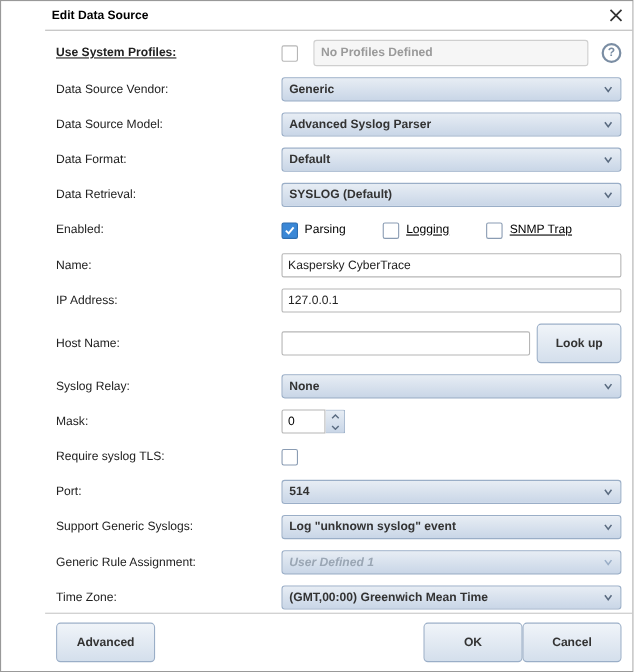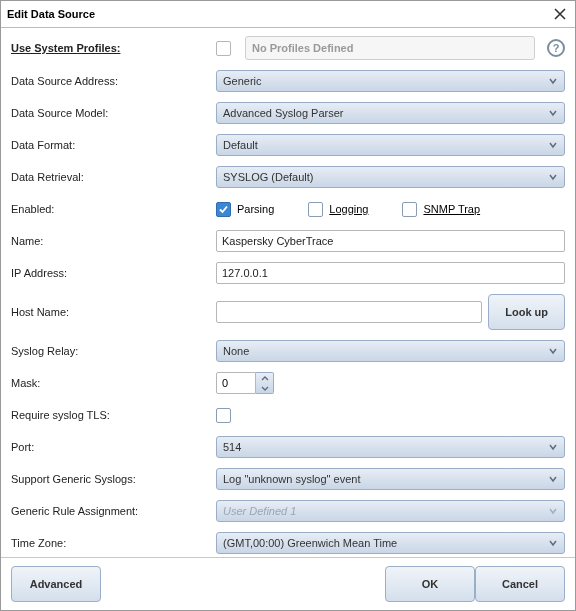--- a/index.html
+++ b/index.html
@@ -1,28 +1,28 @@
 <!DOCTYPE html>
 <html><head>
 <meta charset="utf-8">
 <style>
   * { box-sizing: border-box; font-family: Verdana, Arial, sans-serif; font-size: 11px; }
   body { margin: 0; background: #fff; }
-  .window { width: 576px; height: 611px; border: 1px solid #999; display: flex; flex-direction: column; background: #fff; }
+  .window { width: 576px; height: 611px; border: 1px solid #999; display: flex; flex-direction: column; background: #fff; padding-left: 40px; }
   .titlebar { display: flex; align-items: center; justify-content: space-between; padding: 4px 6px; border-bottom: 1px solid #bbb; font-weight: bold; }
   .close-x { width: 18px; height: 18px; display: flex; align-items: center; justify-content: center; cursor: pointer; font-size: 14px; color: #333; }
   .content { flex: 1; overflow: auto; padding: 8px 10px 4px 10px; }
   .row { display: flex; align-items: center; margin-bottom: 10px; min-height: 22px; }
   .label { width: 205px; flex: 0 0 205px; color: #222; }
   .label.link { font-weight: bold; text-decoration: underline; }
   .field { flex: 1; display: flex; align-items: center; gap: 6px; }
   .select {
     flex: 1; height: 22px; display: flex; align-items: center; padding: 0 6px;
     background: linear-gradient(#e7edf4, #c9d6e7); border: 1px solid #9aaec7; border-radius: 3px;
-    font-weight: normal; color: #333; position: relative;
+    font-weight: bold; color: #333; position: relative;
   }
   .select.disabled { color: #9aa6b4; font-style: italic; align-items: center; }
   .select .chev { position: absolute; right: 4px; top: 3px; width: 14px; height: 14px; display:flex; align-items:center; justify-content:center; color:#5a6b80;}
   .textin { flex: 1; height: 22px; border: 1px solid #b6b6b6; border-radius: 2px; padding: 0 5px; background:#fff; color:#222; }
   .checkbox { width: 15px; height: 15px; border: 1px solid #8a9cb3; border-radius: 2px; background:#fff; display:flex; align-items:center; justify-content:center; }
   .checkbox.checked { background:#3a87d6; border-color:#2d6db0; color:#fff; }
   .checkbox svg { display:block; }
   .cb-label { margin-right: 28px; }
   .cb-label.link { font-weight: normal; text-decoration: underline; }
   .btn {
@@ -59,21 +59,21 @@
     <div class="row">
       <div class="label link">Use System Profiles:</div>
       <div class="field">
         <div class="profcb"></div>
         <div class="profiles-box">No Profiles Defined</div>
         <div class="help">?</div>
       </div>
     </div>
 
     <div class="row">
-      <div class="label">Data Source Address:</div>
+      <div class="label">Data Source Vendor:</div>
       <div class="field">
           <div class="select">
             <span>Generic</span>
             <span class="chev">
               <svg width="8" height="8" viewBox="0 0 8 8">
                 <path d="M1 2 L4 6 L7 2" stroke="#5a6b80" stroke-width="1.4" fill="none"></path>
               </svg>
             </span>
           </div>
         </div>

